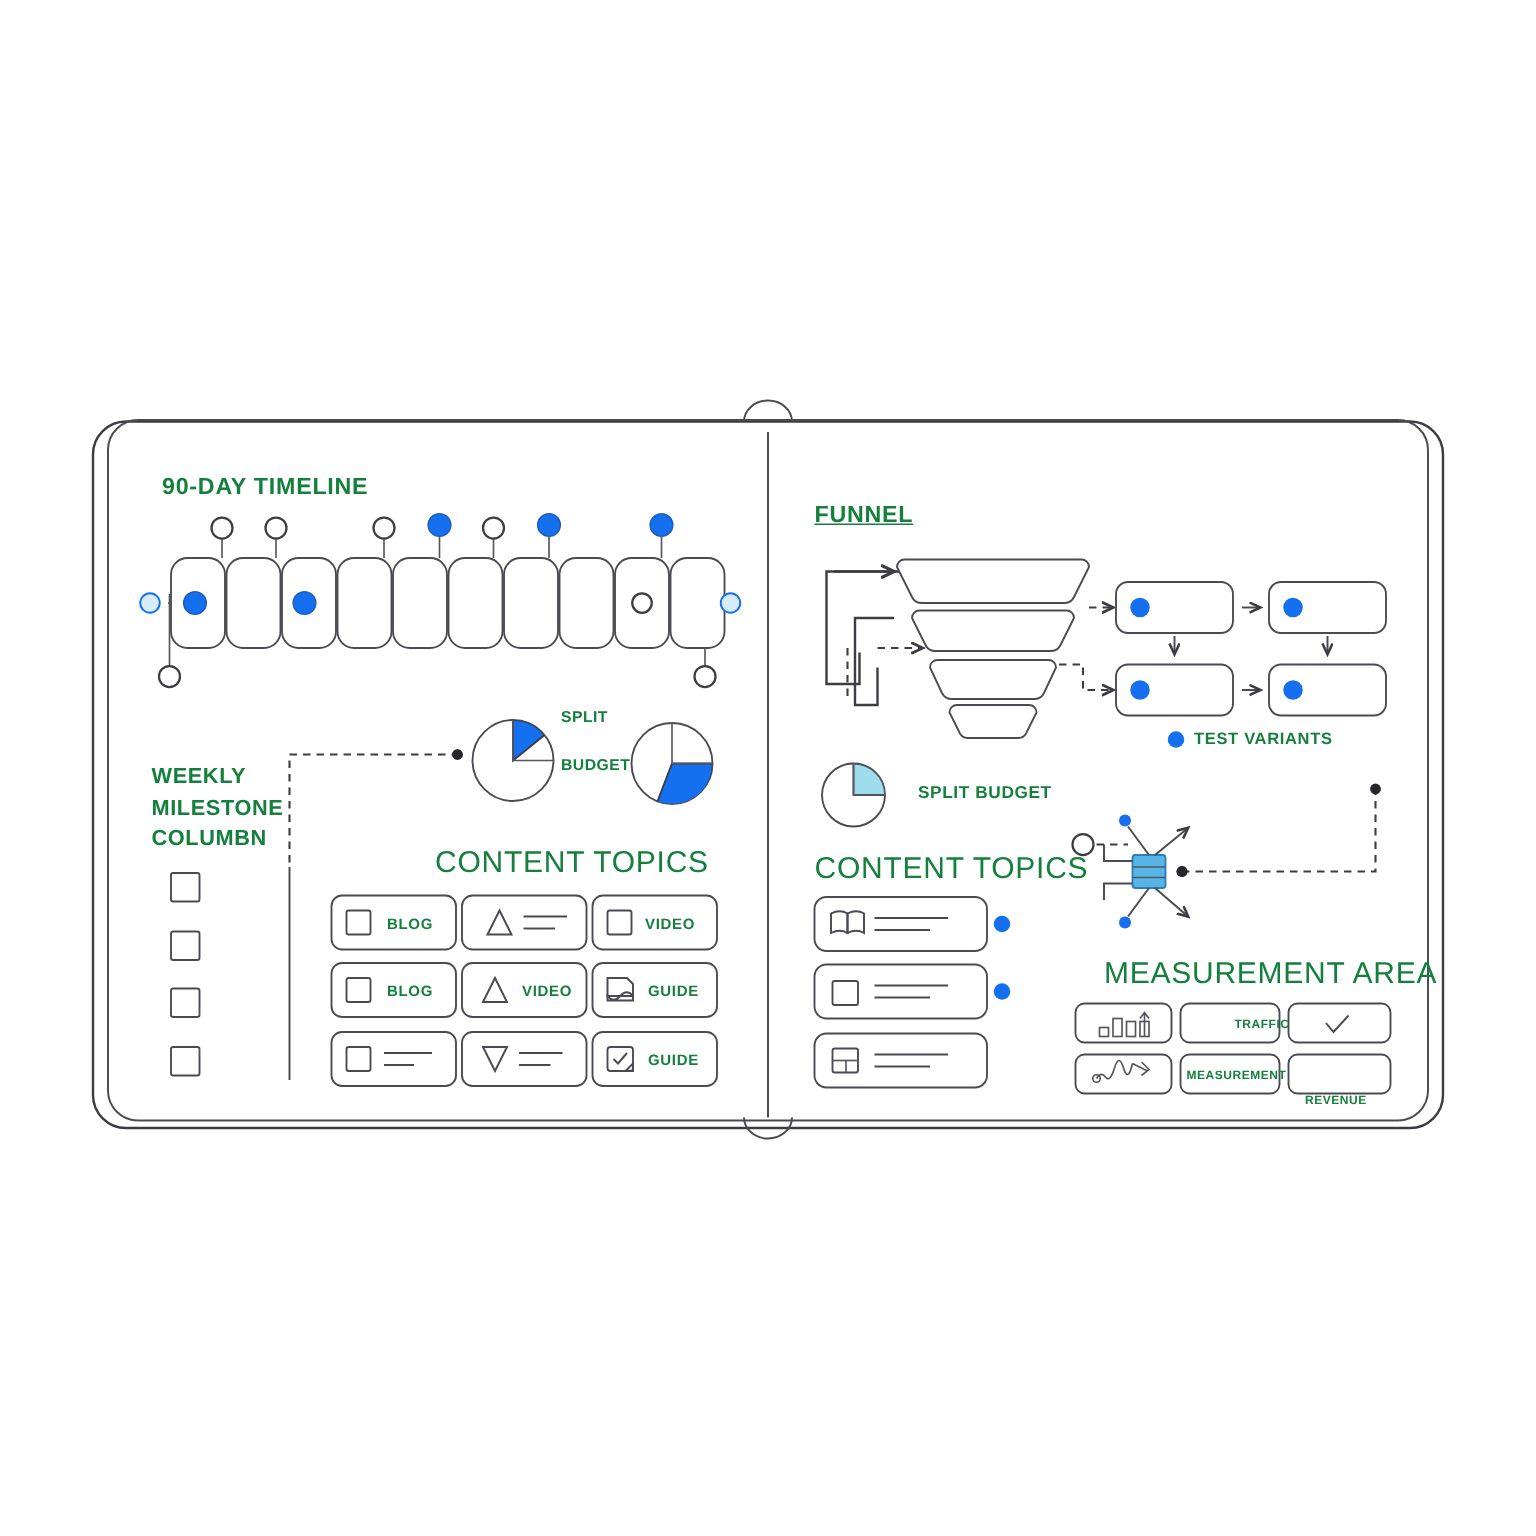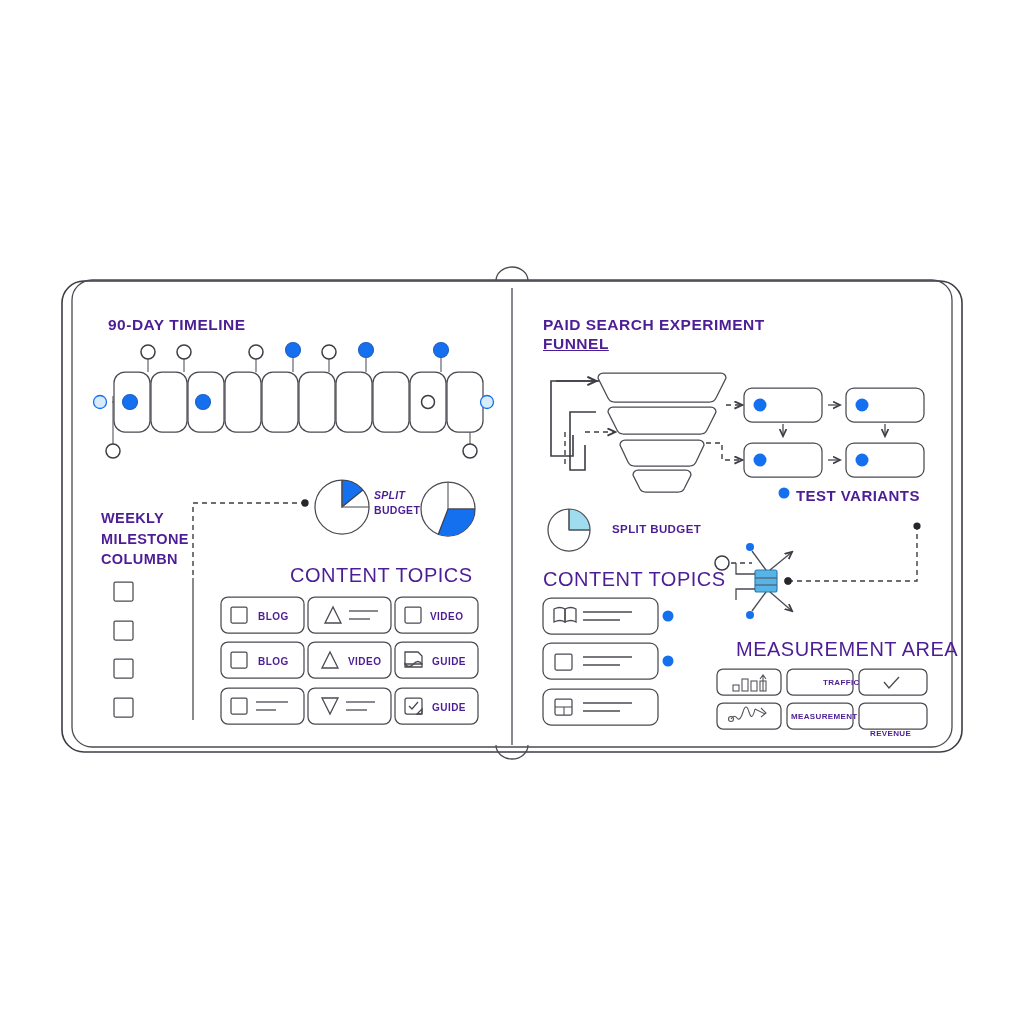--- a/index.html
+++ b/index.html
@@ -31,33 +31,33 @@
   .ink-fill-thin { fill: #ffffff; stroke: #4a4a52; stroke-width: 1.25; }
   .dash-fine { fill: none; stroke: #3c3c44; stroke-width: 1.4; stroke-dasharray: 5 4; }
   .blue-dot  { fill: #1570ef; }
   .blue-fill { fill: #1570ef; stroke: #1f5fbf; stroke-width: 1.1; }
   .pale-dot  { fill: #d6ecfb; stroke: #1570ef; stroke-width: 1.3; }
   .hollow    { fill: #ffffff; stroke: #3c3c44; stroke-width: 1.5; }
   .ddot      { fill: #26262c; }
 
   .lbl {
     position: absolute;
-    color: #4c1d95;
+    color: #15803d;
     font-family: "Liberation Sans", sans-serif;
     white-space: pre;
     letter-spacing: .4px;
     user-select: none;
   }
   .h-sec   { font-size: 15.5px; font-weight: 600; letter-spacing: .5px; line-height: 19px; }
   .h-mid   { font-size: 20px;   font-weight: 400; letter-spacing: .5px; line-height: 18px; }
   .h-col   { font-size: 14.5px; font-weight: 600; letter-spacing: .4px; line-height: 21px; }
   .t-pie   { font-size: 10.5px; font-weight: 600; letter-spacing: .3px; line-height: 13px; }
   .t-pie-r { font-size: 11.5px; font-weight: 600; letter-spacing: .4px; }
   .t-chip  { font-size: 10px;  font-weight: 600; letter-spacing: .45px; }
-  .t-leg   { font-size: 15px; font-weight: 600; letter-spacing: .45px; }
+  .t-leg   { font-size: 11px; font-weight: 600; letter-spacing: .45px; }
   .t-meas  { font-size: 8px;    font-weight: 600; letter-spacing: .35px; }
 </style>
 </head>
 <body>
 
 <div id="stage">
 
   <svg class="layer" viewBox="0 0 1024 1024">
     <defs>
       <marker id="arrowSolid" markerWidth="7" markerHeight="7" refX="5.4" refY="3" orient="auto">
@@ -314,33 +314,32 @@
       <circle class="ink-hair" cx="731" cy="719" r="2.5"></circle>
     </g>
   </svg>
 
   <div class="lbl h-sec" style="left:108px; top:315px;">90-DAY TIMELINE</div>
 
   <div class="lbl h-col" style="left:101px; top:508px;">WEEKLY</div>
   <div class="lbl h-col" style="left:101px; top:529px;">MILESTONE</div>
   <div class="lbl h-col" style="left:101px; top:549px;">COLUMBN</div>
 
-  <div class="lbl t-pie" style="left:374px; top:489px;font-style:italic;">SPLIT</div>
+  <div class="lbl t-pie" style="left:374px; top:472px;">SPLIT</div>
   <div class="lbl t-pie" style="left:374px; top:504px;">BUDGET</div>
 
   <div class="lbl h-mid" style="left:290px; top:566px;">CONTENT TOPICS</div>
 
   <div class="lbl t-chip" style="left:258px; top:611px;">BLOG</div>
   <div class="lbl t-chip" style="left:430px; top:611px;">VIDEO</div>
   <div class="lbl t-chip" style="left:258px; top:656px;">BLOG</div>
   <div class="lbl t-chip" style="left:348px; top:656px;">VIDEO</div>
   <div class="lbl t-chip" style="left:432px; top:656px;">GUIDE</div>
   <div class="lbl t-chip" style="left:432px; top:702px;">GUIDE</div>
 
-  <div class="lbl h-sec" style="left:543px; top:315px;">PAID SEARCH EXPERIMENT</div>
   <div class="lbl h-sec" style="left:543px; top:334px;text-decoration:underline;">FUNNEL</div>
 
   <div class="lbl t-leg" style="left:796px; top:487px;">TEST VARIANTS</div>
 
   <div class="lbl t-pie-r" style="left:595px; top:523px;margin-left:17px;">SPLIT BUDGET</div>
 
   <div class="lbl h-mid" style="left:543px; top:570px;">CONTENT TOPICS</div>
 
   <div class="lbl h-mid" style="left:736px; top:640px;">MEASUREMENT AREA</div>
 

